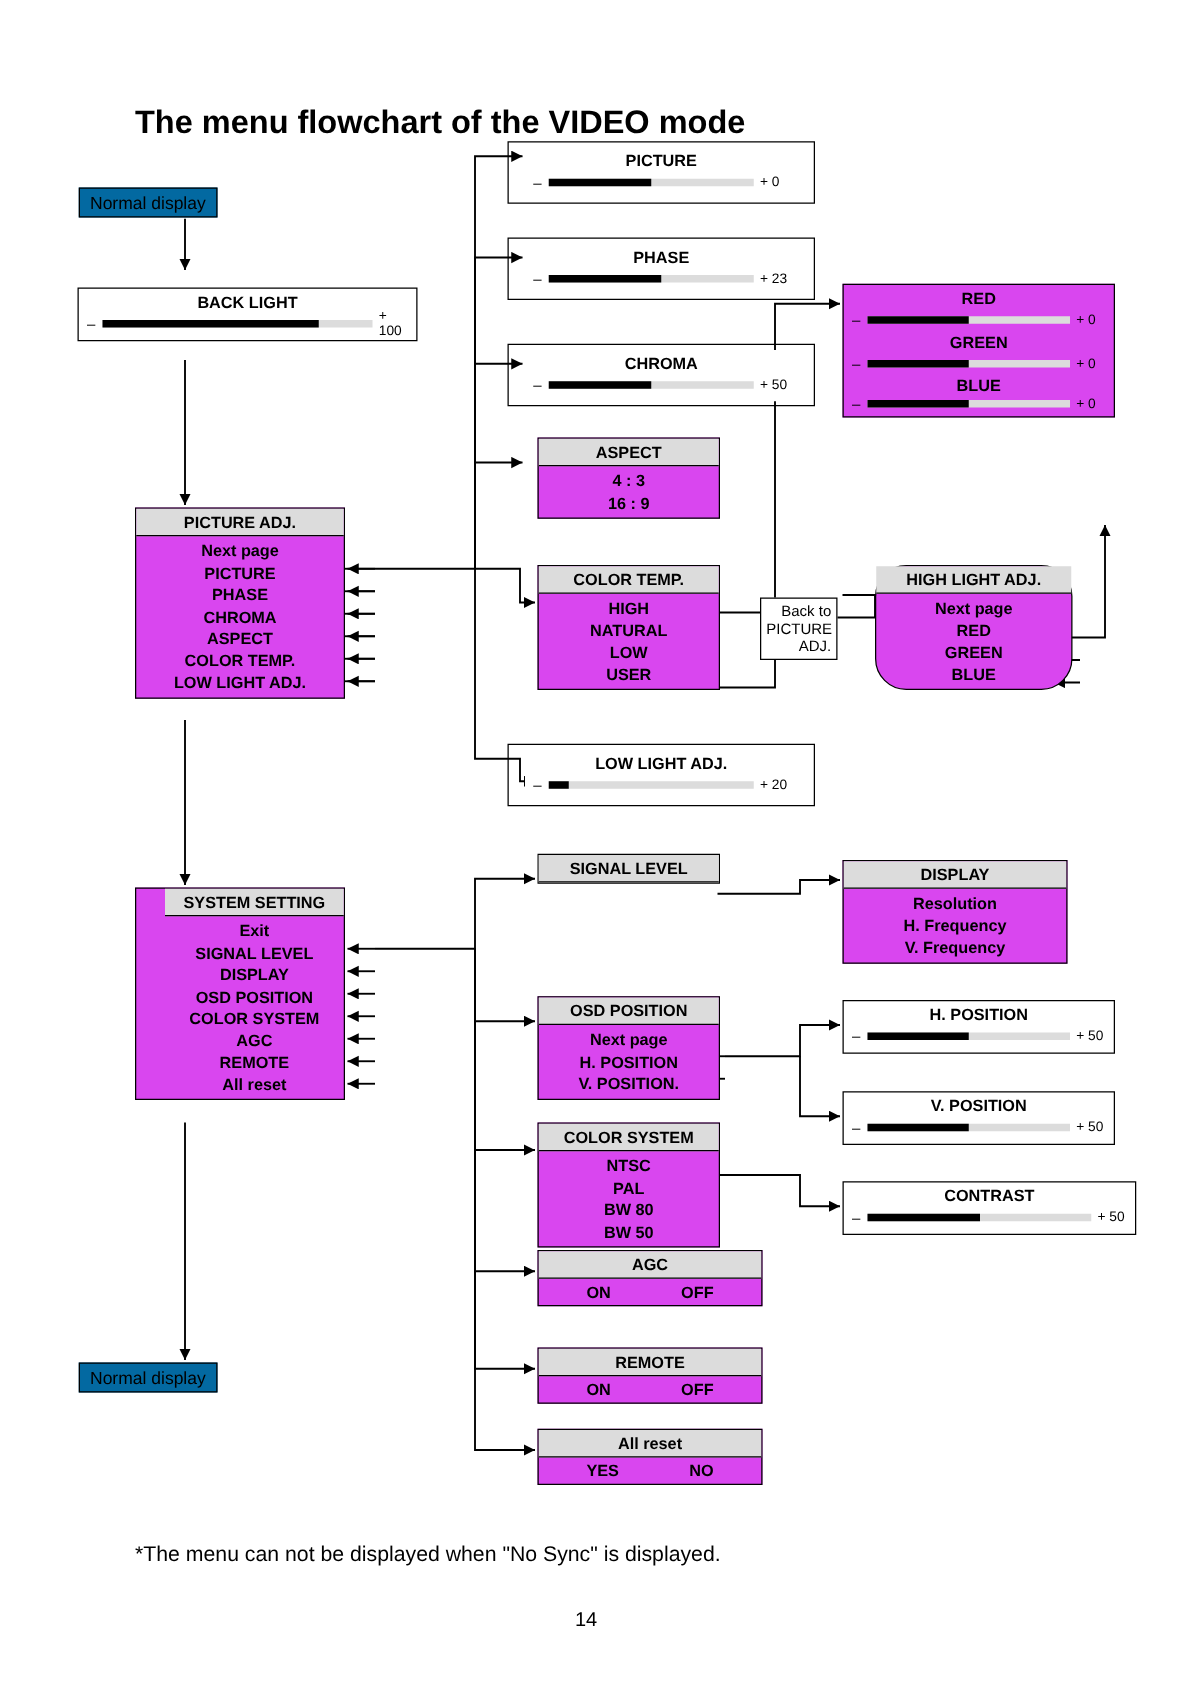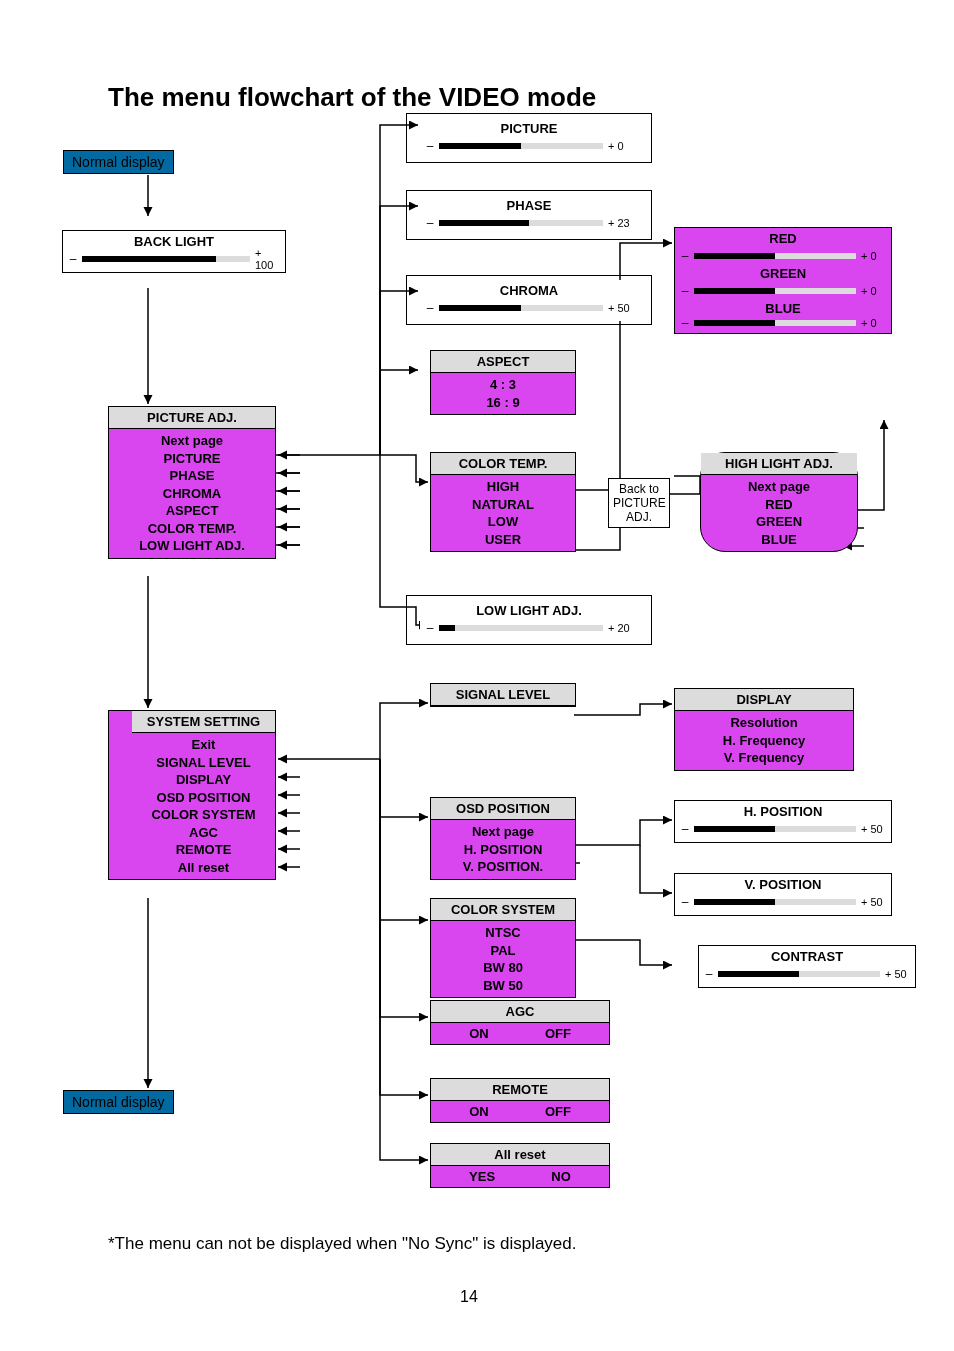--- a/index.html
+++ b/index.html
@@ -99,21 +99,21 @@
     justify-content: space-around;
     font-size: 13px;
     font-weight: bold;
     padding: 3px 10px;
   }
   .note-box {
     position: absolute;
     border: 1px solid #000;
     font-size: 12px;
     padding: 3px 4px;
-    text-align: center;
+    text-align: right;
     background:#fff;
   }
   svg.layer {
     position: absolute;
     top: 0; left: 0;
     width: 954px; height: 1351px;
     pointer-events: none;
   }
 </style>
 </head>
@@ -195,21 +195,21 @@
     <path d="M574 940 L640 940 L640 965 L672 965" marker-end="url(#arr)"></path>
 
     <line x1="590" y1="1020" x2="569" y2="1020" marker-end="url(#arr)"></line>
   </g>
 </svg>
 
 <div class="page-title">The menu flowchart of the VIDEO mode</div>
 
 <div class="simple-box" style="top:150px;left:63px;">Normal display</div>
 
-<div class="slider-box" style="top:230px;left:62px;width:224px;">
+<div class="slider-box" style="top:230px;left:62px;width:272px;">
   <div class="slider-title">BACK LIGHT</div>
   <div class="slider-row">
     <div class="slider-minus">–</div>
     <div class="slider-track">
         <div class="slider-fill" style="width:80%"></div>
       </div>
     <div class="slider-val">+ 100</div>
   </div>
 </div>
 
@@ -386,21 +386,21 @@
   <div class="slider-title">V. POSITION</div>
   <div class="slider-row">
     <div class="slider-minus">–</div>
     <div class="slider-track">
         <div class="slider-fill" style="width:50%"></div>
       </div>
     <div class="slider-val">+ 50</div>
   </div>
 </div>
 
-<div class="slider-box" style="top:945px;left:674px;width:218px;margin-left:24px;">
+<div class="slider-box" style="top:945px;left:674px;width:235px;">
   <div class="slider-title">CONTRAST</div>
   <div class="slider-row">
     <div class="slider-minus">–</div>
     <div class="slider-track">
         <div class="slider-fill" style="width:50%"></div>
       </div>
     <div class="slider-val">+ 50</div>
   </div>
 </div>
 

